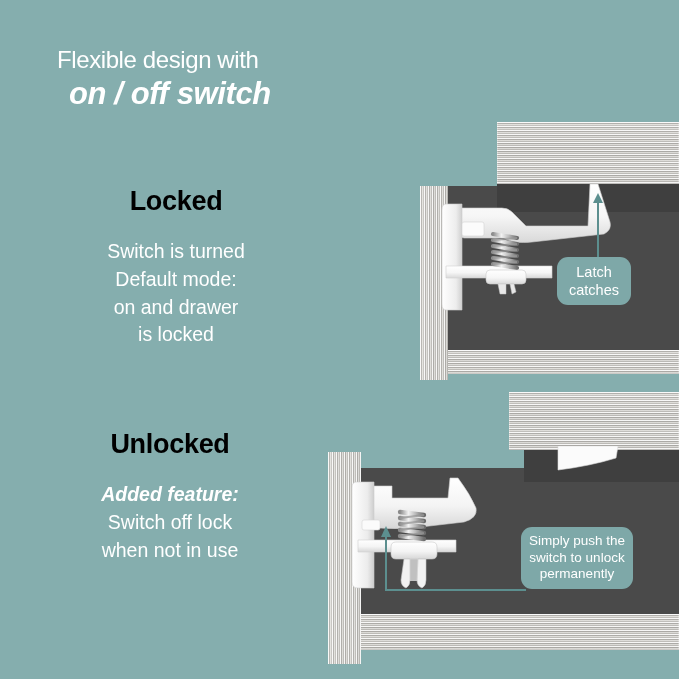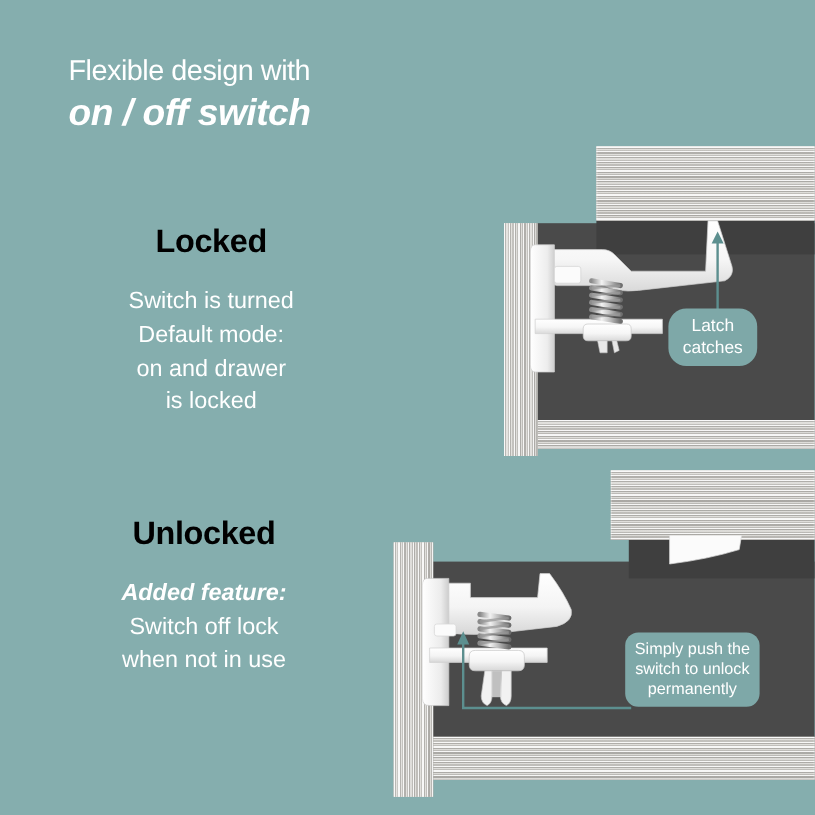--- a/index.html
+++ b/index.html
@@ -41,20 +41,21 @@
   }
   .title-line2 {
     font-size: 31px;
     font-weight: bold;
     font-style: italic;
     color: #ffffff;
     line-height: 1.18;
     letter-spacing: -0.4px;
     white-space: nowrap;
     margin-top: 2px;
+    margin-left: 12px;
   }
 
   .section {
     position: absolute;
     width: 300px;
     text-align: center;
   }
   .section-locked { left: 26px; top: 185px; }
   .section-unlocked { left: 20px; top: 428px; }
 
@@ -140,21 +141,20 @@
     align-items: center;
     justify-content: center;
     line-height: 1.25;
   }
   .badge-latch {
     left: 557px;
     top: 257px;
     width: 74px;
     height: 48px;
     font-size: 14.5px;
-    border-radius: 15px;
   }
   .badge-push {
     left: 521px;
     top: 527px;
     width: 112px;
     height: 62px;
     font-size: 13.5px;
   }
   .badge .bl { display: block; }
 

